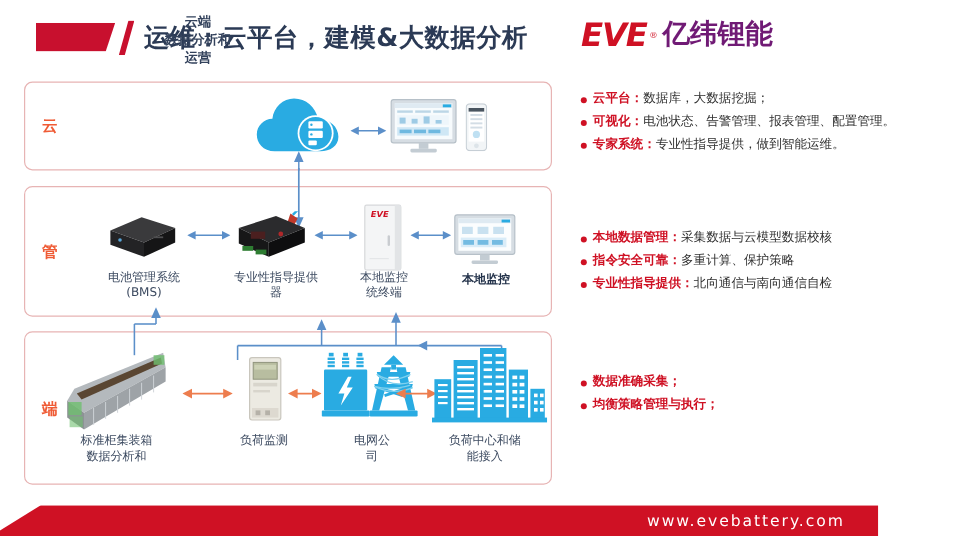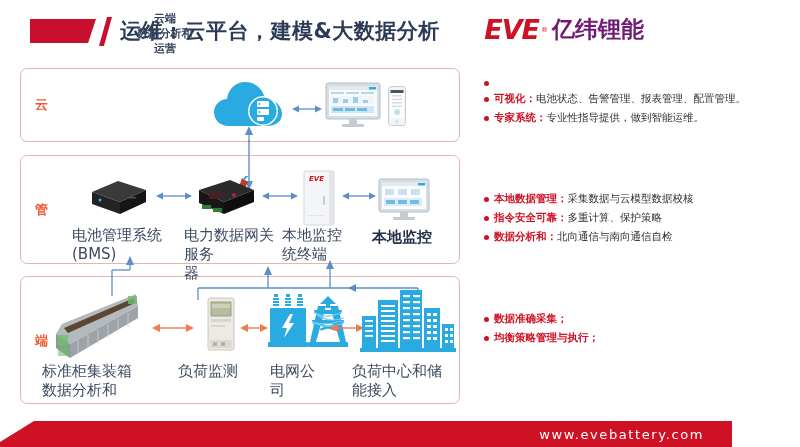--- a/index.html
+++ b/index.html
@@ -50,22 +50,22 @@
   .panel-label {
     position:absolute; left:14px;
     font-size:13px; font-weight:bold; color:#ef5b35;
   }
   #label-cloud { top:27px; }
   #label-mgmt  { top:45px; }
   #label-edge  { top:55px; }
 
   
   .node-label {
-    position:absolute; text-align:left;
-    font-size:15px; color:#3c4a60; line-height:1.25;
+    position:absolute; text-align:center;
+    font-size:10px; color:#3c4a60; line-height:1.25;
     white-space:pre-line;
   }
   .node-label.dark { color:#23324a; font-weight:bold; }
 
   .arrow-h { position:absolute; height:12px; }
   .arrow-h svg { display:block; }
 
   
   #cloud-text {
     position:absolute; left:122px; top:12px; width:86px;
@@ -261,21 +261,21 @@
     <line x1="48" y1="3" x2="55" y2="-4" stroke="#29abe2" stroke-width="2"></line>
     <polygon points="3,14 34,4 58,14 28,26" fill="#2b2b2d"></polygon>
     <polygon points="3,14 28,26 28,38 3,27" fill="#171718"></polygon>
     <polygon points="28,26 58,14 58,26 28,38" fill="#0e0e0f"></polygon>
     <rect x="13" y="17" width="12" height="6" fill="#4b1f1f"></rect>
     <rect x="6" y="29" width="9" height="4" fill="#2e7d32"></rect>
     <rect x="17" y="32" width="9" height="4" fill="#2e7d32"></rect>
     <circle cx="38" cy="19" r="2" fill="#b0282a"></circle>
   </svg>
 </div>
-<div class="node-label" style="left:184px; top:226px; width:92px;">电力数据网关服务
+<div class="node-label" style="left:184px; top:226px; width:92px;">专业性指导提供
 器</div>
 
 <div class="arrow-h" style="left:262px; top:190px;">
   <svg width="36" height="12" viewBox="0 0 36 12">
     <line x1="5" y1="6" x2="31" y2="6" stroke="#5b8fc9" stroke-width="1.3"></line>
     <polygon points="0,6 7,2.5 7,9.5" fill="#5b8fc9"></polygon>
     <polygon points="36,6 29,2.5 29,9.5" fill="#5b8fc9"></polygon>
   </svg>
 </div>
 
@@ -478,20 +478,21 @@
         <rect x="90" y="52" width="3" height="3"></rect>
     </g>
   </svg>
 </div>
 <div class="node-label" style="left:352px; top:362px; width:104px;">负荷中心和储
 能接入</div>
 
 <div class="bullet-group" id="bullets-cloud">
     <div class="bullet-row">
       <span class="bullet-dot"></span>
+      <span class="bullet-text"><b>云平台：</b>数据库，大数据挖掘；</span>
     </div>
     <div class="bullet-row">
       <span class="bullet-dot"></span>
       <span class="bullet-text"><b>可视化：</b>电池状态、告警管理、报表管理、配置管理。</span>
     </div>
     <div class="bullet-row">
       <span class="bullet-dot"></span>
       <span class="bullet-text"><b>专家系统：</b>专业性指导提供，做到智能运维。</span>
     </div>
   </div>
@@ -499,21 +500,21 @@
     <div class="bullet-row">
       <span class="bullet-dot"></span>
       <span class="bullet-text"><b>本地数据管理：</b>采集数据与云模型数据校核</span>
     </div>
     <div class="bullet-row">
       <span class="bullet-dot"></span>
       <span class="bullet-text"><b>指令安全可靠：</b>多重计算、保护策略</span>
     </div>
     <div class="bullet-row">
       <span class="bullet-dot"></span>
-      <span class="bullet-text"><b>数据分析和：</b>北向通信与南向通信自检</span>
+      <span class="bullet-text"><b>专业性指导提供：</b>北向通信与南向通信自检</span>
     </div>
   </div>
 <div class="bullet-group" id="bullets-edge">
     <div class="bullet-row">
       <span class="bullet-dot"></span>
       <span class="bullet-text all-red">数据准确采集；</span>
     </div>
     <div class="bullet-row">
       <span class="bullet-dot"></span>
       <span class="bullet-text all-red">均衡策略管理与执行；</span>

